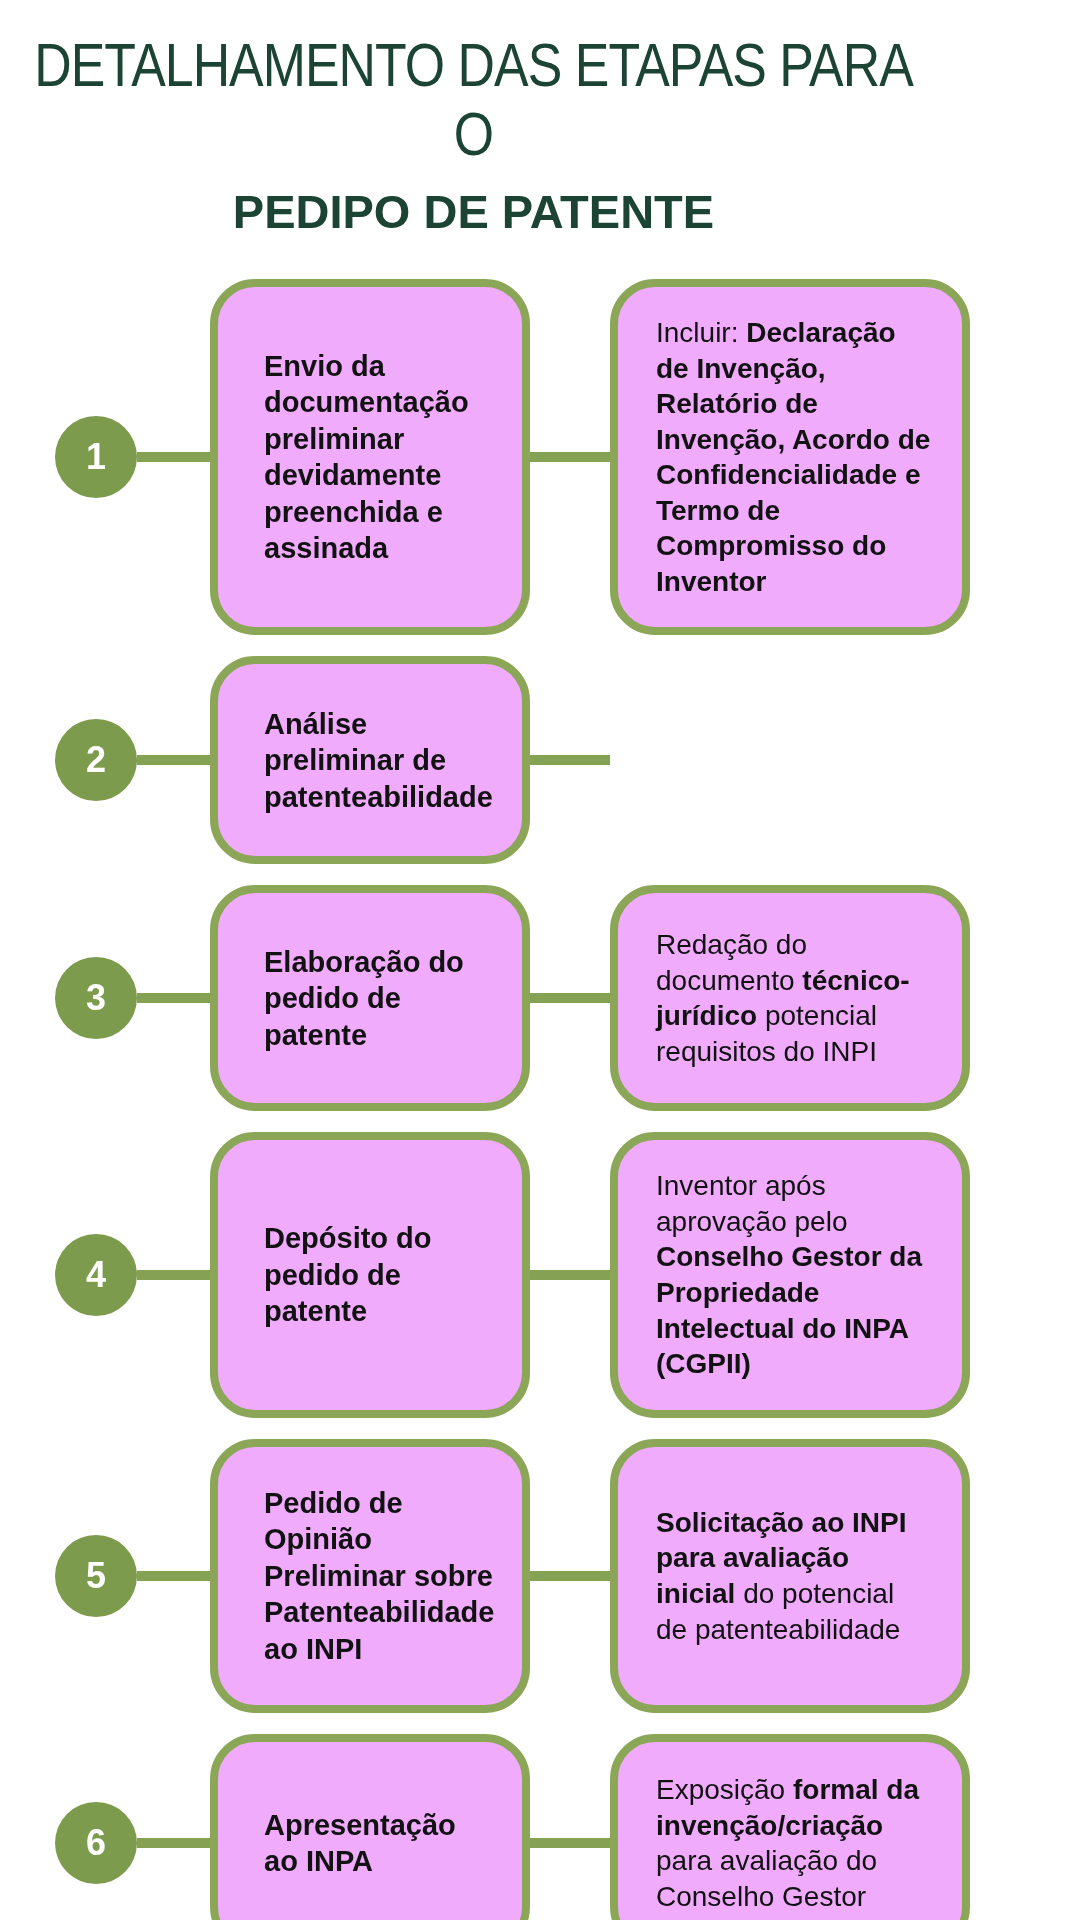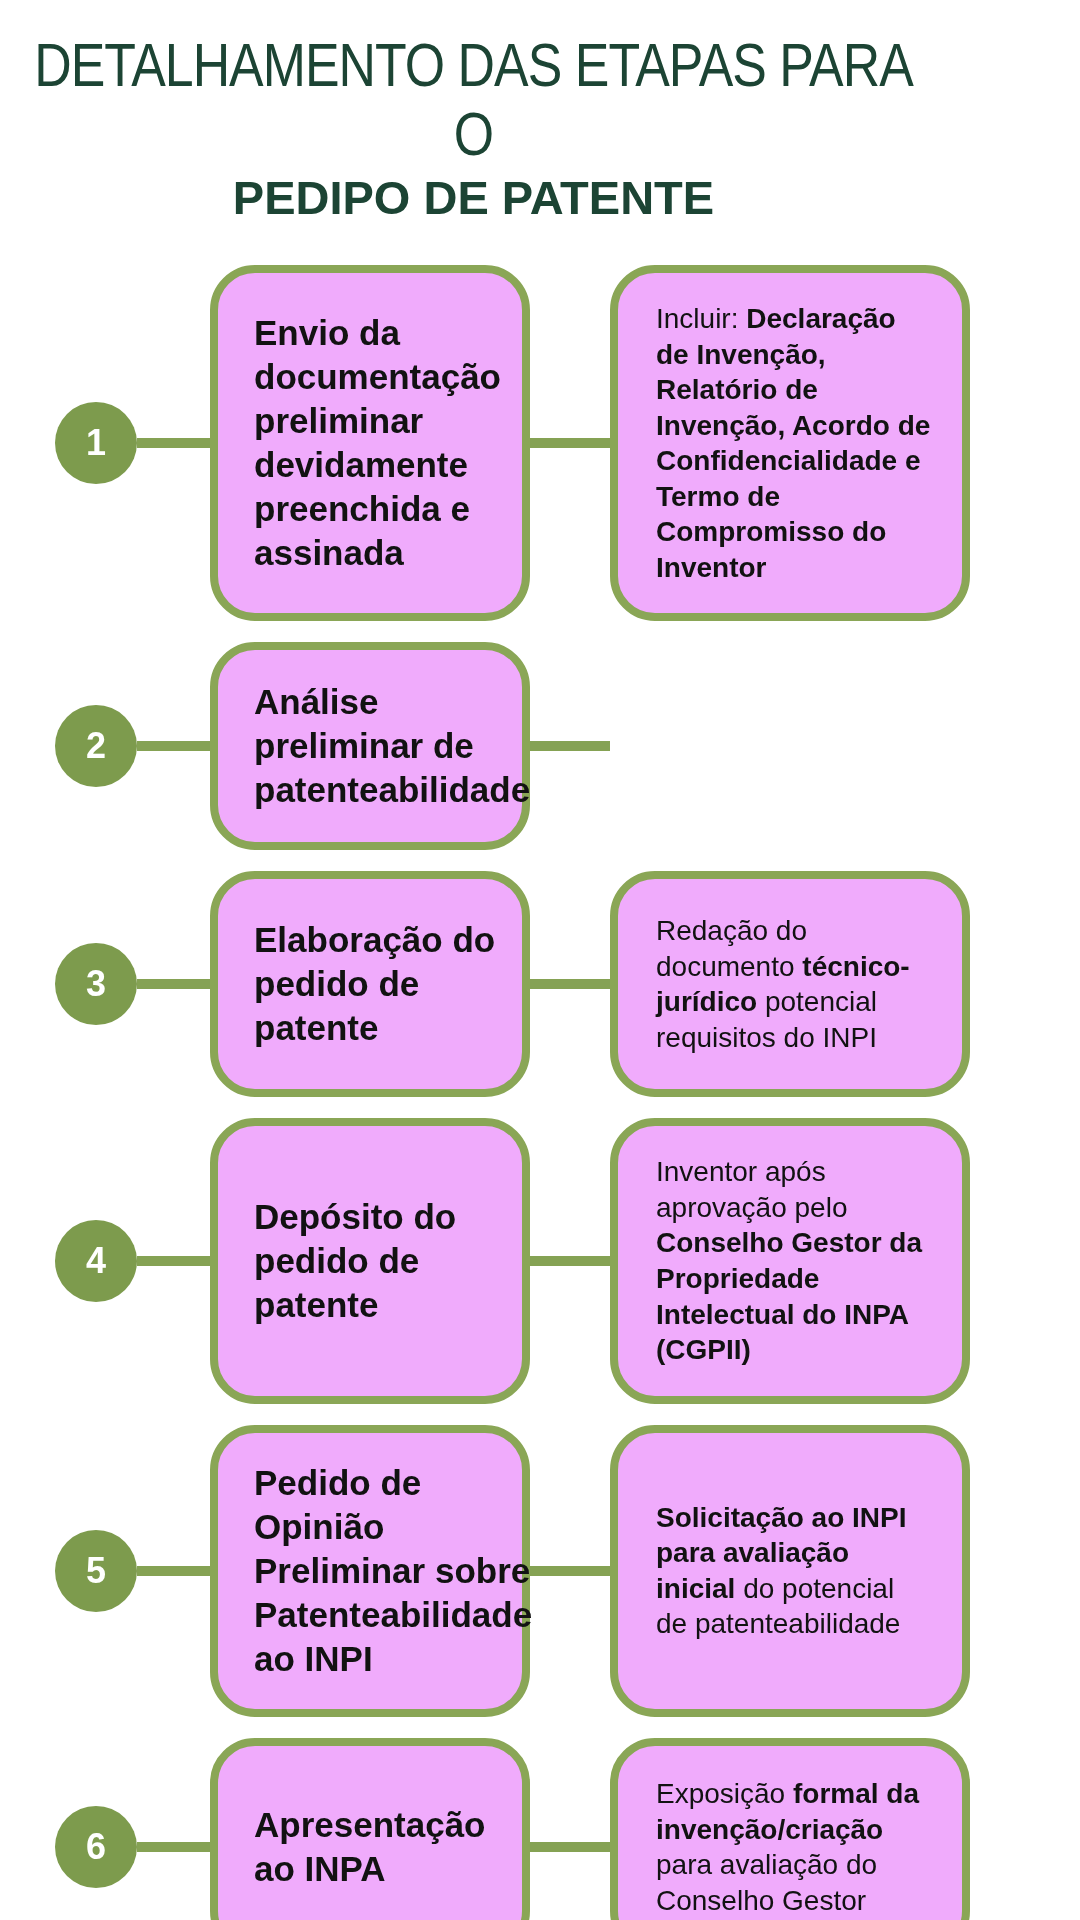--- a/index.html
+++ b/index.html
@@ -24,21 +24,21 @@
     margin: 0;
     font-size: 54px;
     font-weight: 400;
     letter-spacing: -1px;
     color: #1c4434;
     transform: scale(0.96, 1.12);
     transform-origin: center top;
     font-family: "Liberation Sans", sans-serif;
   }
   .title-line2 {
-    margin: 16px 0 0 0;
+    margin: 30px 0 0 0;
     font-size: 47px;
     font-weight: 700;
     letter-spacing: 0px;
     color: #1c4434;
     text-align: center;
   }
   .steps {
     margin-top: 40px;
   }
   .row {
@@ -81,23 +81,23 @@
     border-radius: 45px;
     display: flex;
     align-items: center;
     box-sizing: border-box;
     height: 100%;
   }
   .left-box {
     min-height: inherit;
   }
   .left-box p {
-    margin: 0;
+    margin: 10px;
     padding: 28px 26px 28px 36px;
-    font-size: 35px;
+    font-size: 29px;
     line-height: 1.26;
     font-weight: 700;
     color: #121212;
   }
   .right-box p {
     margin: 0;
     padding: 28px 30px 28px 38px;
     font-size: 28px;
     line-height: 1.27;
     font-weight: 400;

